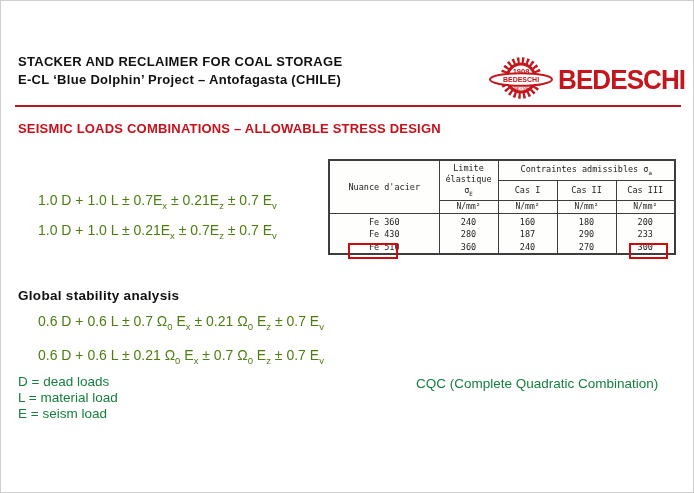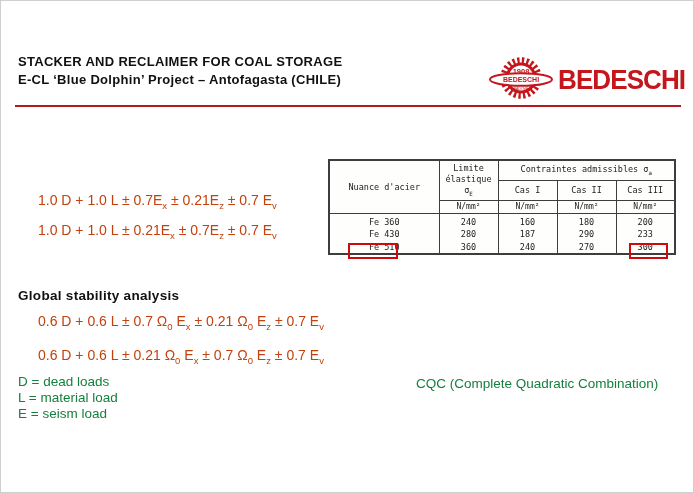--- a/index.html
+++ b/index.html
@@ -20,21 +20,21 @@
     line-height:1; margin-top:2px;
   }
   .hdr-rule { position:absolute; left:14px; top:104px; width:666px; height:2px; background:#b41820; }
   
   .sec-title {
     position:absolute; left:17px; top:120px; font-size:13px; font-weight:bold;
     letter-spacing:0.2px; color:#c8101a;
   }
   
   .blk-heading { position:absolute; font-size:13.5px; font-weight:bold; letter-spacing:0.3px; color:#111; }
-  .formula { position:absolute; left:37px; font-size:14px; color:#c2410c; white-space:nowrap; }
+  .formula { position:absolute; left:37px; font-size:14px; color:#4d7c0f; white-space:nowrap; }
   .formula sub, .steel sub { font-size:68%; }
   
   .legend { position:absolute; left:17px; top:373px; font-size:13.5px; line-height:16px; color:#15803d; }
   .cqc { position:absolute; left:415px; top:375px; font-size:13.5px; color:#15803d; }
   
   .steel {
     position:absolute; left:327px; top:158px; width:348px;
     border-collapse:collapse; table-layout:fixed;
     font-family:"DejaVu Sans Mono", monospace; font-size:8.5px; color:#222;
     border:2px solid #3d3d3d; background:#fefefd;
@@ -68,20 +68,21 @@
       <text x="66" y="37" font-size="15" font-weight="bold" fill="#c4161c" text-anchor="middle" font-family="Liberation Sans, sans-serif">1908</text>
       <ellipse cx="66" cy="49" rx="62" ry="12.5" fill="#ffffff" stroke="#c4161c" stroke-width="4"></ellipse>
       <text x="66" y="54" font-size="14" font-weight="bold" fill="#c4161c" text-anchor="middle" font-family="Liberation Sans, sans-serif">BEDESCHI</text>
       <text x="66" y="70" font-size="7" fill="#c4161c" text-anchor="middle" font-family="Liberation Sans, sans-serif">PADOVA</text>
     </svg>
     <div class="wordmark">BEDESCHI</div>
   </div>
 
   <div class="hdr-rule"></div>
 
+  <div class="sec-title">SEISMIC LOADS COMBINATIONS – ALLOWABLE STRESS DESIGN</div>
 
   <div class="formula" style="top:191px;">1.0 D + 1.0 L ± 0.7E<sub>x</sub> ± 0.21E<sub>z</sub> ± 0.7 E<sub>v</sub></div>
   <div class="formula" style="top:221px;">1.0 D + 1.0 L ± 0.21E<sub>x</sub> ± 0.7E<sub>z</sub> ± 0.7 E<sub>v</sub></div>
 
   <table class="steel">
     <colgroup>
       <col style="width:110px">
         <col style="width:59px">
         <col style="width:59px">
         <col style="width:59px">

